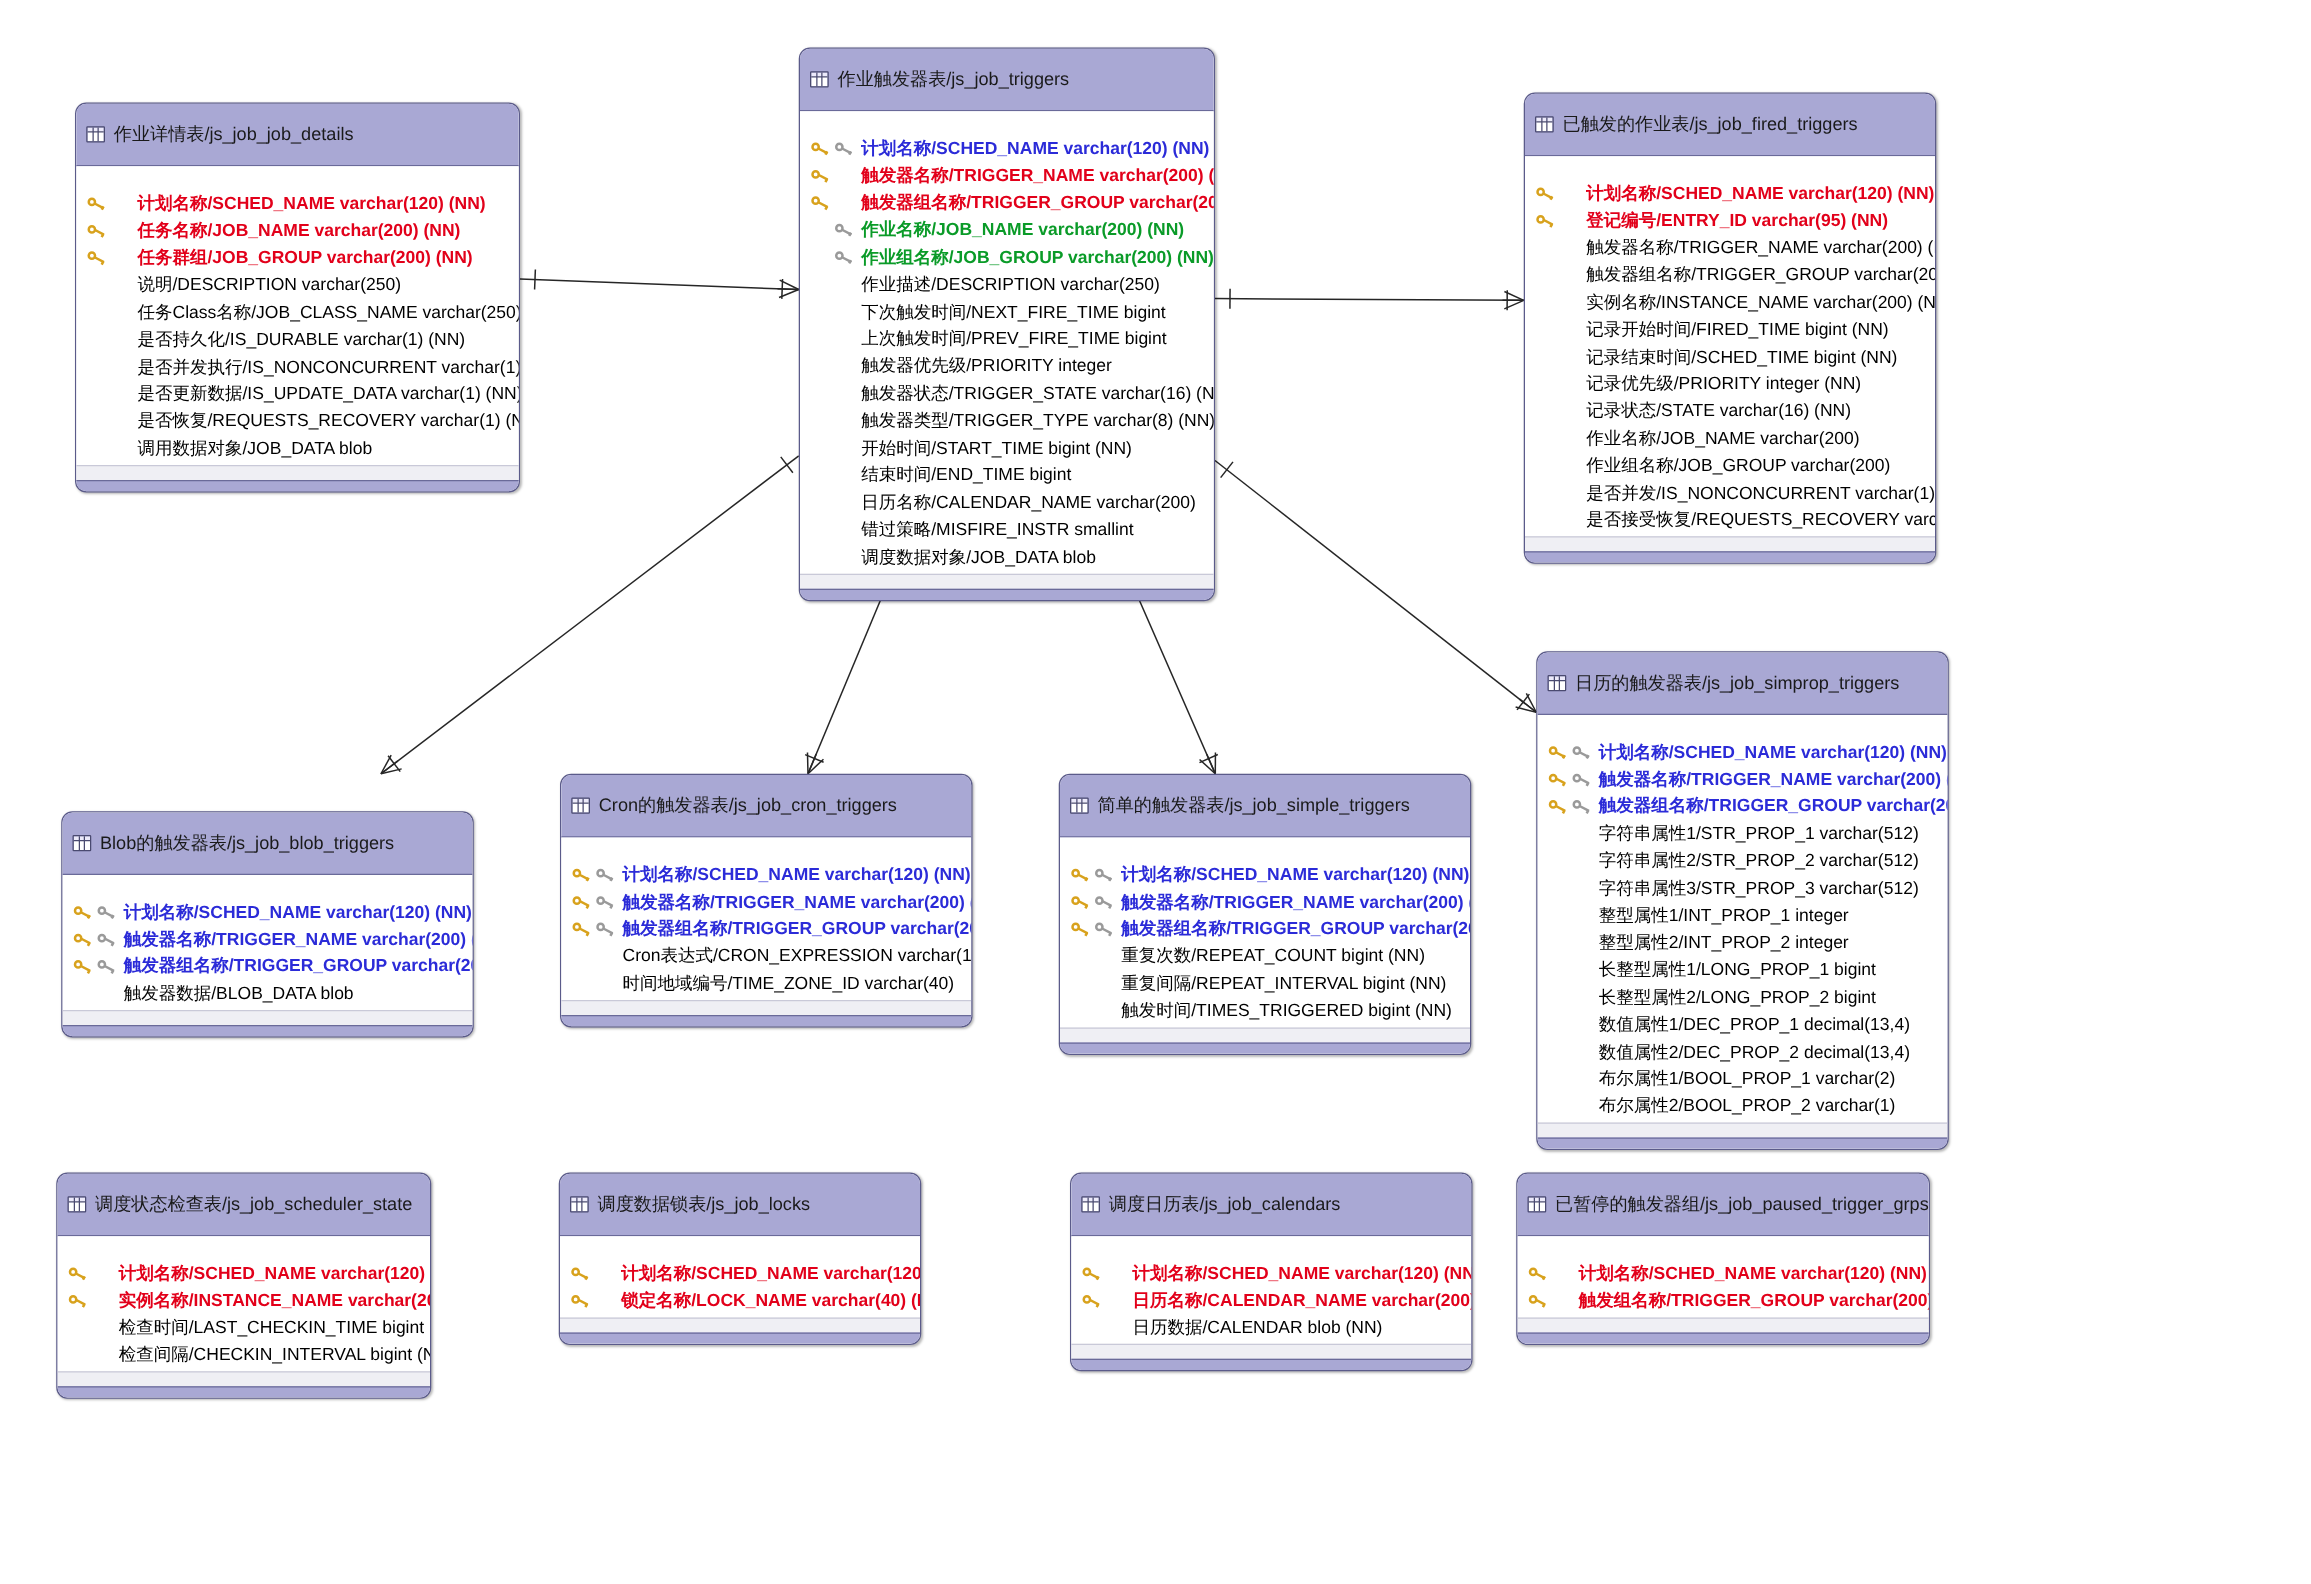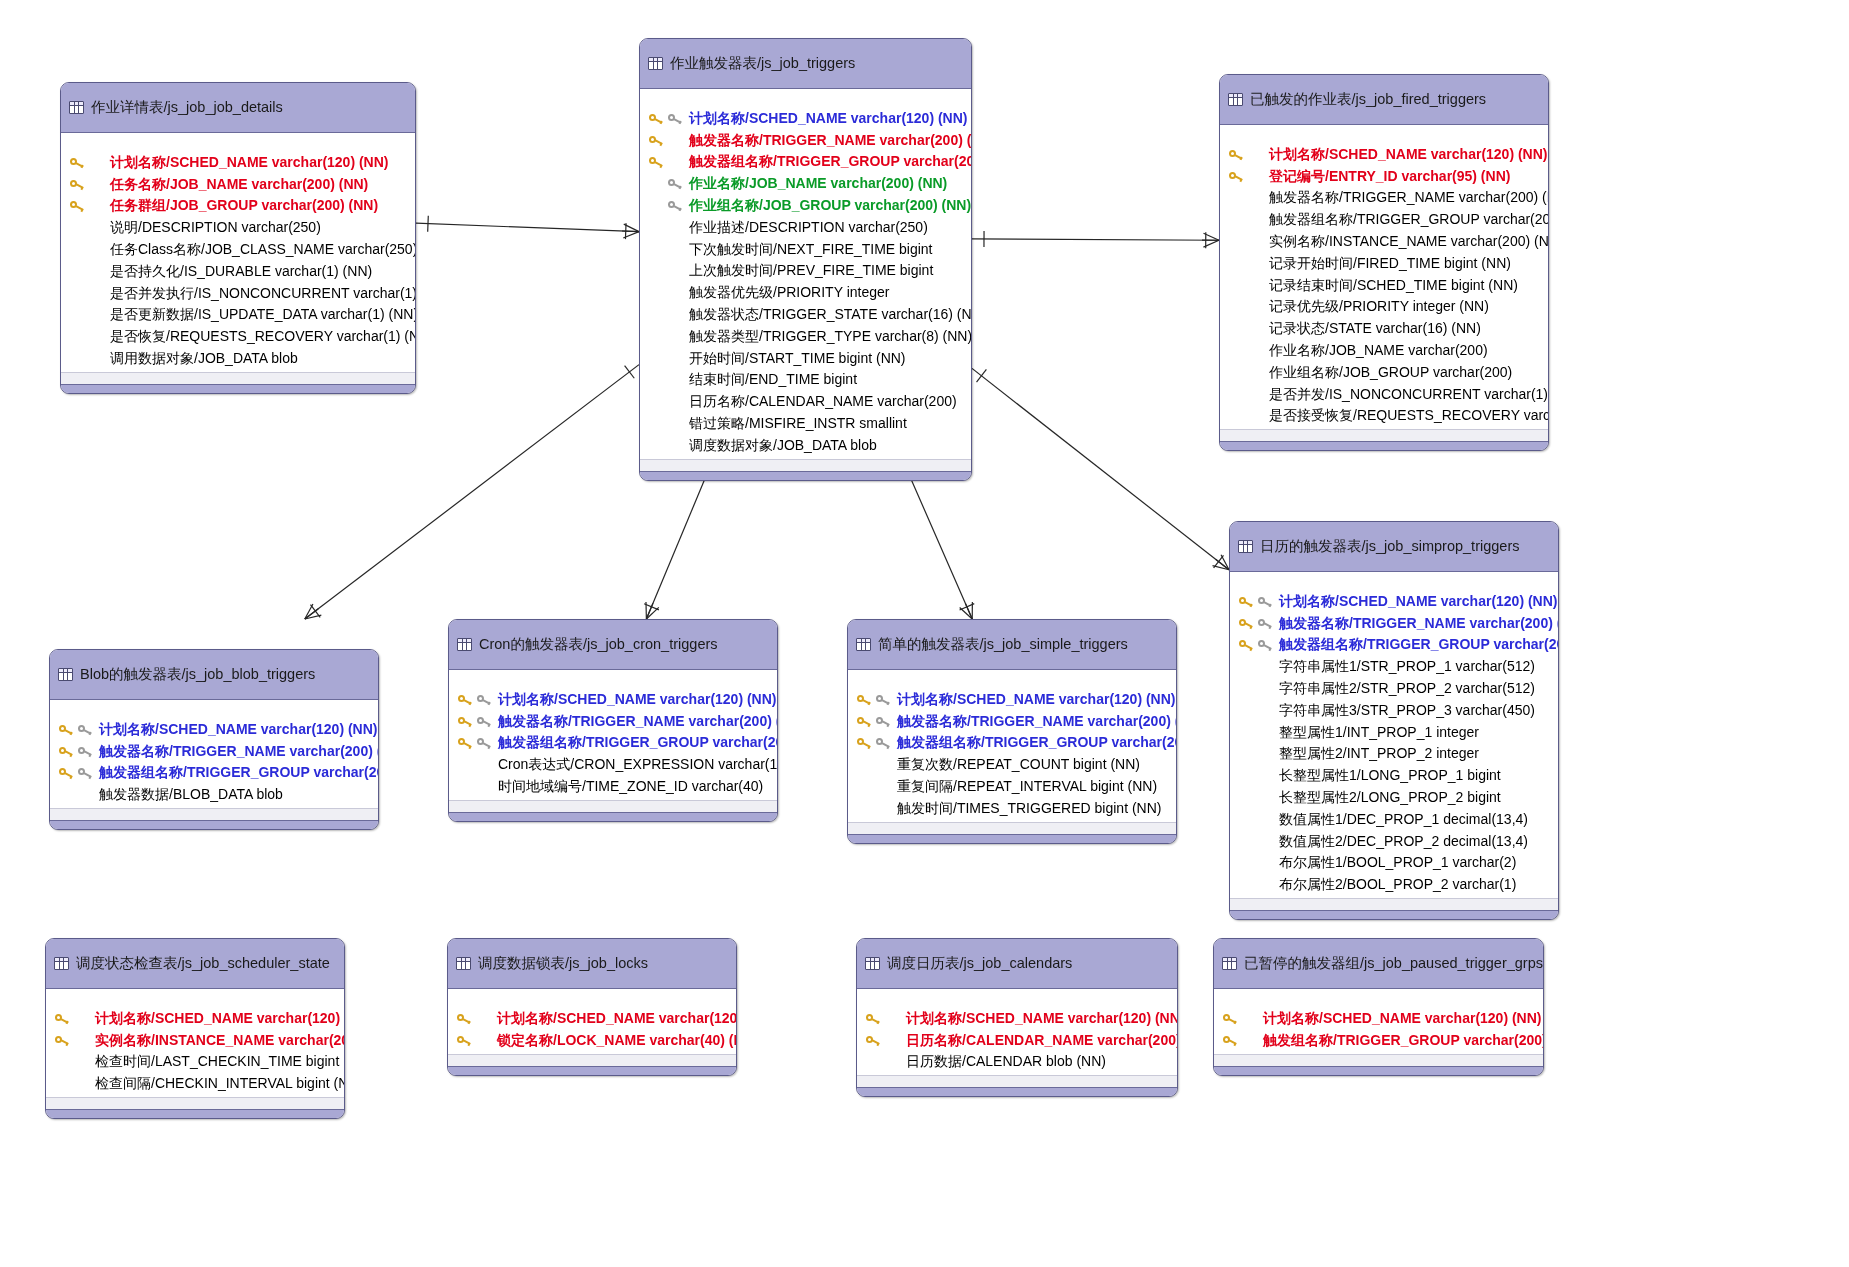--- a/index.html
+++ b/index.html
@@ -502,21 +502,21 @@
           <span class="attr-label">字符串属性1/STR_PROP_1 varchar(512)</span>
         </div>
         <div class="attr plain">
           <span class="keycell"></span>
           <span class="keycell"></span>
           <span class="attr-label">字符串属性2/STR_PROP_2 varchar(512)</span>
         </div>
         <div class="attr plain">
           <span class="keycell"></span>
           <span class="keycell"></span>
-          <span class="attr-label">字符串属性3/STR_PROP_3 varchar(450)</span>
+          <span class="attr-label">字符串属性3/STR_PROP_3 varchar(512)</span>
         </div>
         <div class="attr plain">
           <span class="keycell"></span>
           <span class="keycell"></span>
           <span class="attr-label">整型属性1/INT_PROP_1 integer</span>
         </div>
         <div class="attr plain">
           <span class="keycell"></span>
           <span class="keycell"></span>
           <span class="attr-label">整型属性2/INT_PROP_2 integer</span>

